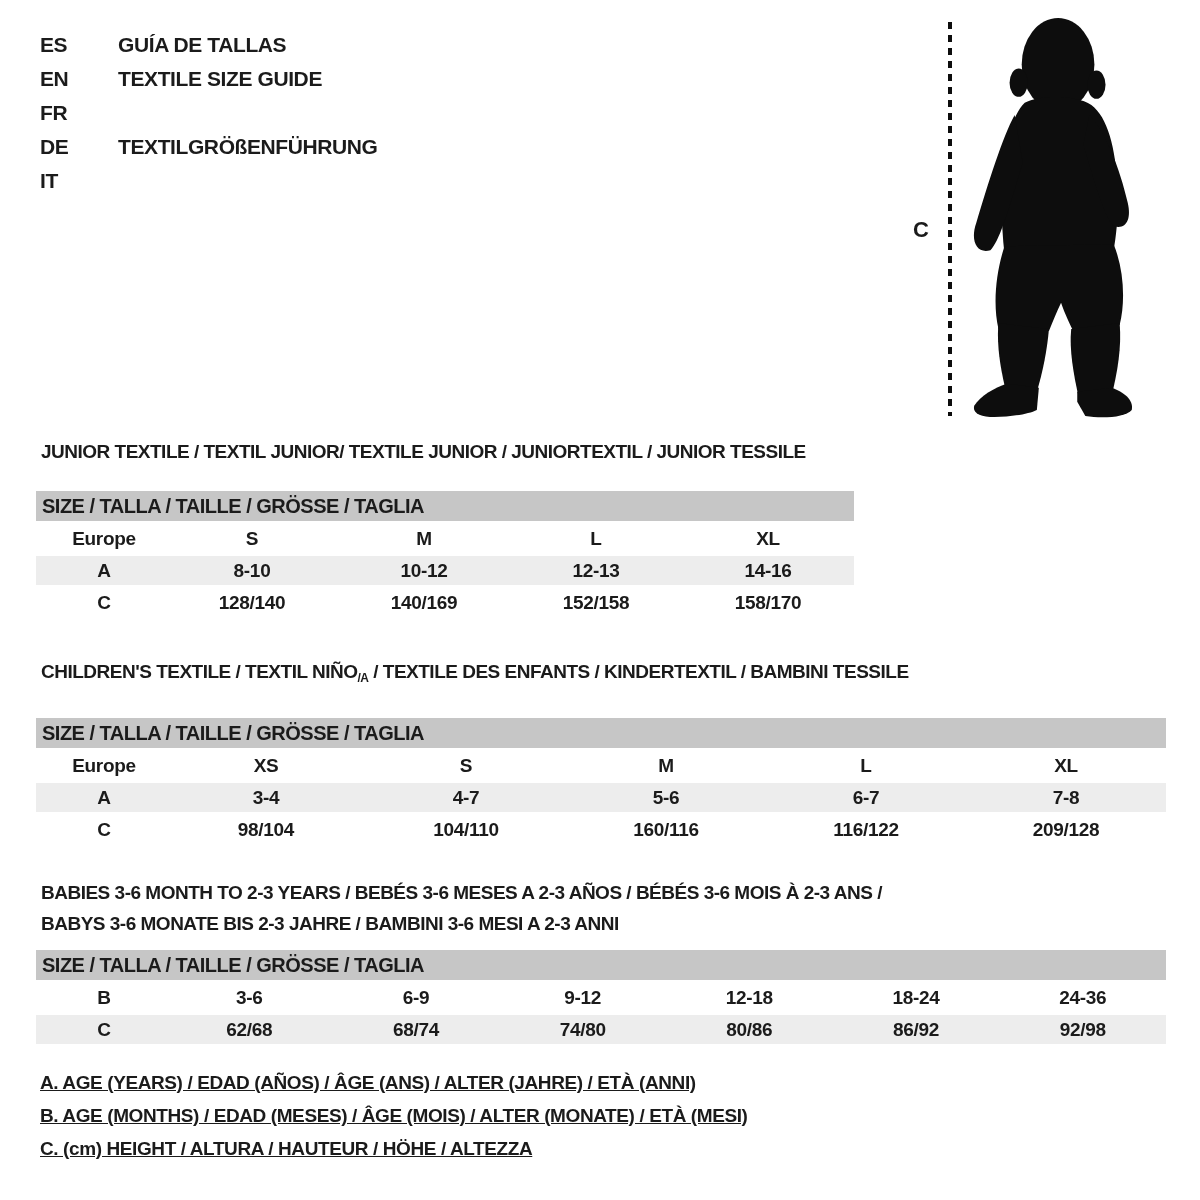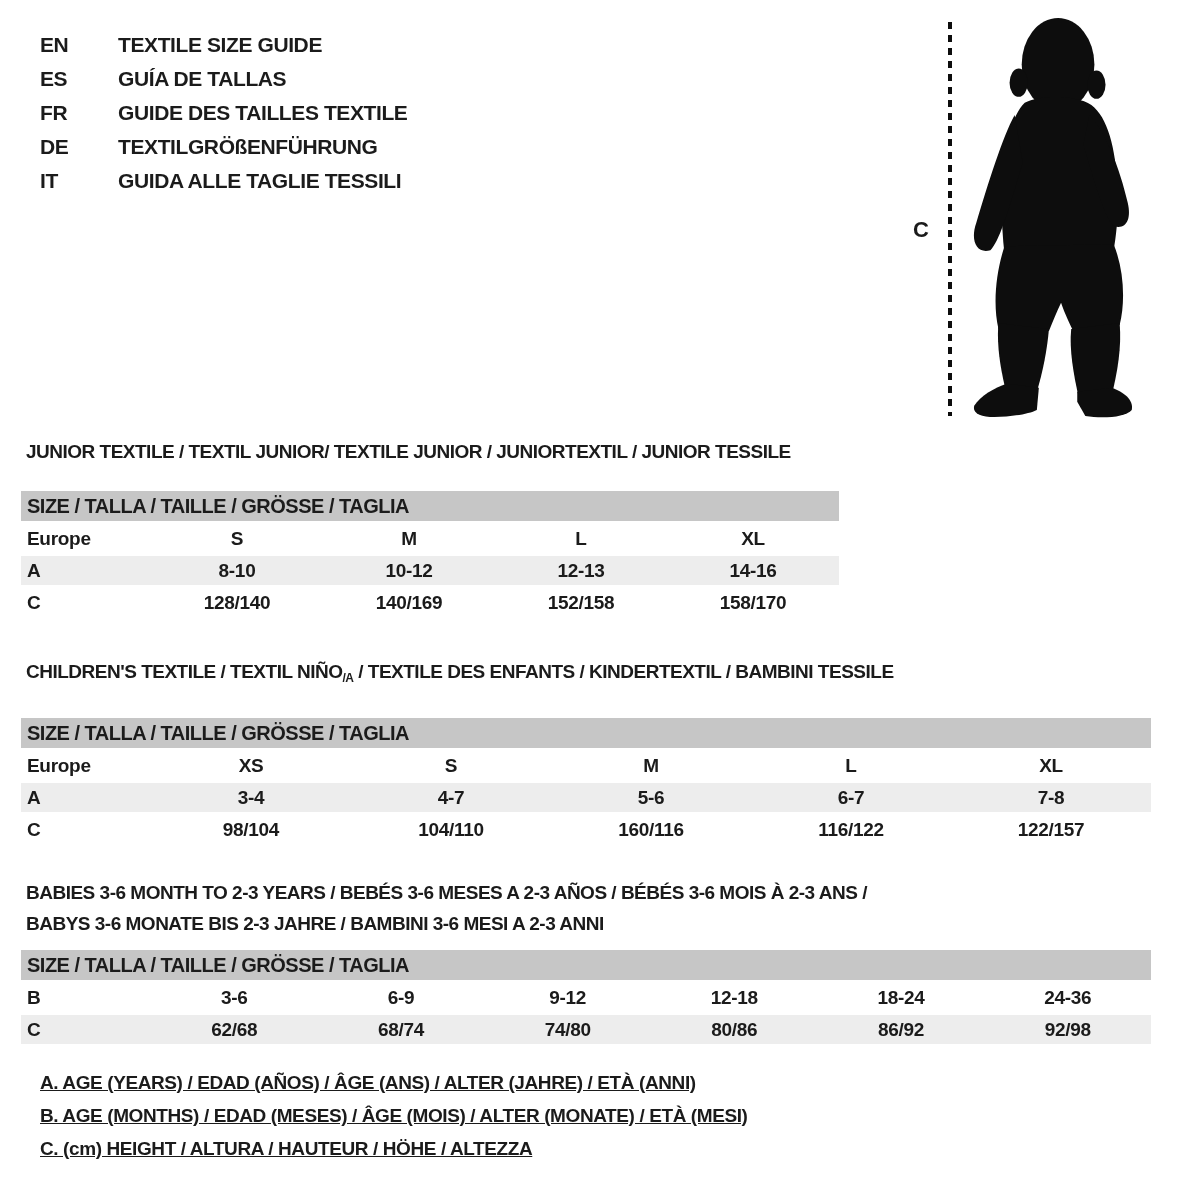--- a/index.html
+++ b/index.html
@@ -27,80 +27,78 @@
     font-weight: 700; font-size: 22px;
   }
   .dash-line {
     position: absolute; left: 948px; top: 22px; width: 4px; height: 394px;
     background: repeating-linear-gradient(180deg, var(--silhouette, #0d0d0d) 0 7px, transparent 7px 13px);
   }
   .toddler { position: absolute; left: 964px; top: 16px; width: 178px; height: 404px; }
   .toddler path, .toddler ellipse { fill: var(--silhouette, #0d0d0d); }
 
   
-  .content { position: absolute; left: 21px; top: 436px; width: 1130px; }
+  .content { position: absolute; left: 36px; top: 436px; width: 1130px; }
   .tbl-title {
     font-weight: 700; font-size: 19px; letter-spacing: -0.5px;
     margin-left: 5px; line-height: 31px; white-space: nowrap;
   }
   .tbl-title .sub { font-size: 12px; vertical-align: -4px; }
   .tbl { margin-top: 24px; }
   .tbl-0 .tbl { width: 818px; }
   .tbl-1 .tbl, .tbl-2 .tbl { width: 1130px; }
   .tbl-1 { margin-top: 39px; }
   .tbl-2 { margin-top: 33px; }
   .tbl-2 .tbl { margin-top: 11px; }
   .tbl-head {
     height: 30px; background: var(--band, #c6c6c6);
     display: flex; align-items: center; padding-left: 6px;
     font-weight: 700; font-size: 20px; letter-spacing: -0.5px;
     margin-bottom: 3px;
   }
   .tbl-row { display: flex; align-items: center; height: 29px; margin-bottom: 3px; }
   .tbl-row.shade { background: var(--shade, #ededed); }
   .cell { font-weight: 700; font-size: 19px; letter-spacing: -0.3px; }
-  .cell.label { width: 130px; padding-left: 6px; }
+  .cell.label { width: 130px; padding-left: 6px; text-align: center; }
   .cell.val { flex: 1; text-align: center; }
 
   
   .footnotes { position: absolute; left: 40px; top: 1066px; text-decoration: underline; }
   .foot-row {
     font-weight: 700; font-size: 19px; letter-spacing: -0.4px;
     line-height: 33px; white-space: nowrap;
   }
 </style>
 </head>
 <body style="--band: #c6c6c6; --shade: #ededed; --ink: #1b1b1b; --silhouette: #0d0d0d;">
 
 <div class="page">
 
   <div class="lang-list" id="lang-list">
   <div class="lang-row">
+    <span class="lang-code">ES</span>
+    <span class="lang-label">GUÍA DE TALLAS</span>
+  </div>
+
+  <div class="lang-row">
     <span class="lang-code">EN</span>
     <span class="lang-label">TEXTILE SIZE GUIDE</span>
   </div>
 
   <div class="lang-row">
-    <span class="lang-code">ES</span>
-    <span class="lang-label">GUÍA DE TALLAS</span>
-  </div>
-
-  <div class="lang-row">
     <span class="lang-code">FR</span>
-    <span class="lang-label">GUIDE DES TAILLES TEXTILE</span>
   </div>
 
   <div class="lang-row">
     <span class="lang-code">DE</span>
     <span class="lang-label">TEXTILGRÖßENFÜHRUNG</span>
   </div>
 
   <div class="lang-row">
     <span class="lang-code">IT</span>
-    <span class="lang-label">GUIDA ALLE TAGLIE TESSILI</span>
   </div>
 </div>
 
   <span class="fig-c">C</span>
   <div class="dash-line"></div>
 
   <svg class="toddler" viewBox="0 0 176 400" aria-hidden="true">
 
     <ellipse cx="93" cy="48" rx="36" ry="46"></ellipse>
 
@@ -183,21 +181,21 @@
               <span class="cell val">6-7</span>
               <span class="cell val">7-8</span>
             </div>
 
   <div class="tbl-row">
     <span class="cell label">C</span>
   <span class="cell val">98/104</span>
               <span class="cell val">104/110</span>
               <span class="cell val">160/116</span>
               <span class="cell val">116/122</span>
-              <span class="cell val">122/157</span>
+              <span class="cell val">209/128</span>
             </div>
 </div>
     </div>
   </section>
 
   <section class="tbl-block tbl-2">
     <h2 class="tbl-title">
           <div><span>BABIES 3-6 MONTH TO 2-3 YEARS / BEBÉS 3-6 MESES A 2-3 AÑOS / BÉBÉS 3-6 MOIS À 2-3 ANS /</span></div>
           <div><span>BABYS 3-6 MONATE BIS 2-3 JAHRE / BAMBINI 3-6 MESI A 2-3 ANNI</span></div>
         </h2>

